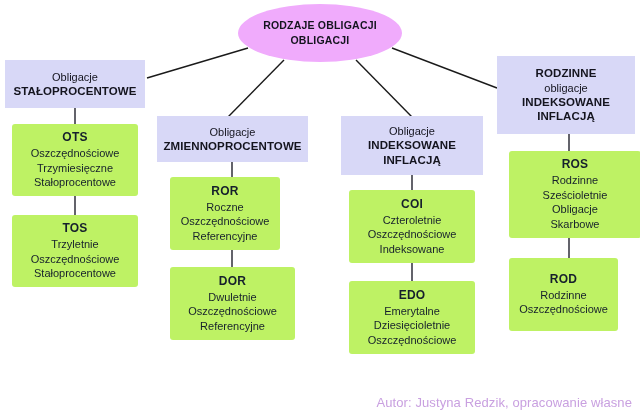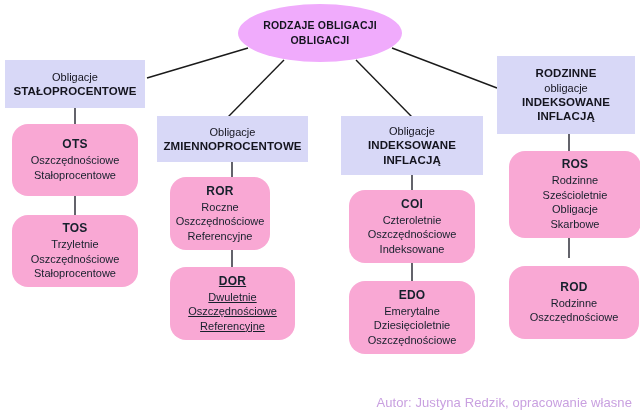--- a/index.html
+++ b/index.html
@@ -23,21 +23,21 @@
     font-weight:bold;font-size:10.5px;letter-spacing:.2px;line-height:1.45;
     color:#14141e;
   }
   .cat{
     background:#d8d8f7;line-height:1.28;color:#14141e;
   }
   .cat .reg{font-weight:normal;font-size:11px;}
   .cat .bold{font-weight:bold;font-size:11.5px;letter-spacing:.1px;}
 
   .bond{
-    background:#f9a8d4;border-radius:16px;line-height:1.33;
+    background:#bef264;border-radius:3px;line-height:1.33;
     color:#16202c;font-size:11px;
   }
   .bond .code{font-weight:bold;font-size:12px;letter-spacing:.2px;}
   .bond .ln{font-weight:normal;}
 
   .footer{
     position:absolute;right:8px;bottom:6px;
     font-size:13px;color:#c9a0e0;letter-spacing:.1px;
     white-space:nowrap;
   }
@@ -72,43 +72,44 @@
   </div>
 
   <div class="node cat" style="left:5px;top:60px;width:140px;height:48px;">
     <div class="reg">Obligacje</div>
     <div class="bold">STAŁOPROCENTOWE</div>
   </div>
 
   <div class="node bond" style="left:12px;top:124px;width:126px;height:72px;">
     <div class="code">OTS</div>
     <div class="ln">Oszczędnościowe</div>
+    <div class="ln">Trzymiesięczne</div>
     <div class="ln">Stałoprocentowe</div>
   </div>
 
   <div class="node bond" style="left:12px;top:215px;width:126px;height:72px;text-align:center;">
     <div class="code">TOS</div>
     <div class="ln">Trzyletnie</div>
     <div class="ln">Oszczędnościowe</div>
     <div class="ln">Stałoprocentowe</div>
   </div>
 
   <div class="node cat" style="left:157px;top:116px;width:151px;height:46px;">
     <div class="reg">Obligacje</div>
     <div class="bold">ZMIENNOPROCENTOWE</div>
   </div>
 
-  <div class="node bond" style="left:170px;top:177px;width:100px;height:73px;">
+  <div class="node bond" style="left:170px;top:177px;width:110px;height:73px;">
     <div class="code">ROR</div>
     <div class="ln">Roczne</div>
     <div class="ln">Oszczędnościowe</div>
     <div class="ln">Referencyjne</div>
   </div>
 
-  <div class="node bond" style="left:170px;top:267px;width:125px;height:73px;text-decoration:underline;">
+  <div class="node bond" style="left:170px;top:267px;width:125px;height:73px;">
     <div class="code">DOR</div>
     <div class="ln">Dwuletnie</div>
     <div class="ln">Oszczędnościowe</div>
     <div class="ln">Referencyjne</div>
   </div>
 
   <div class="node cat" style="left:341px;top:116px;width:142px;height:59px;">
     <div class="reg">Obligacje</div>
     <div class="bold">INDEKSOWANE</div>
     <div class="bold">INFLACJĄ</div>
@@ -136,21 +137,21 @@
   </div>
 
   <div class="node bond" style="left:509px;top:151px;width:132px;height:87px;">
     <div class="code">ROS</div>
     <div class="ln">Rodzinne</div>
     <div class="ln">Sześcioletnie</div>
     <div class="ln">Obligacje</div>
     <div class="ln">Skarbowe</div>
   </div>
 
-  <div class="node bond" style="left:509px;top:258px;width:130px;height:73px;margin-top:8px;">
+  <div class="node bond" style="left:509px;top:258px;width:109px;height:73px;">
     <div class="code">ROD</div>
     <div class="ln">Rodzinne</div>
     <div class="ln">Oszczędnościowe</div>
   </div>
 
   <div class="footer">Autor: Justyna Redzik, opracowanie własne</div>
 
 </div>
 
 </body></html>

